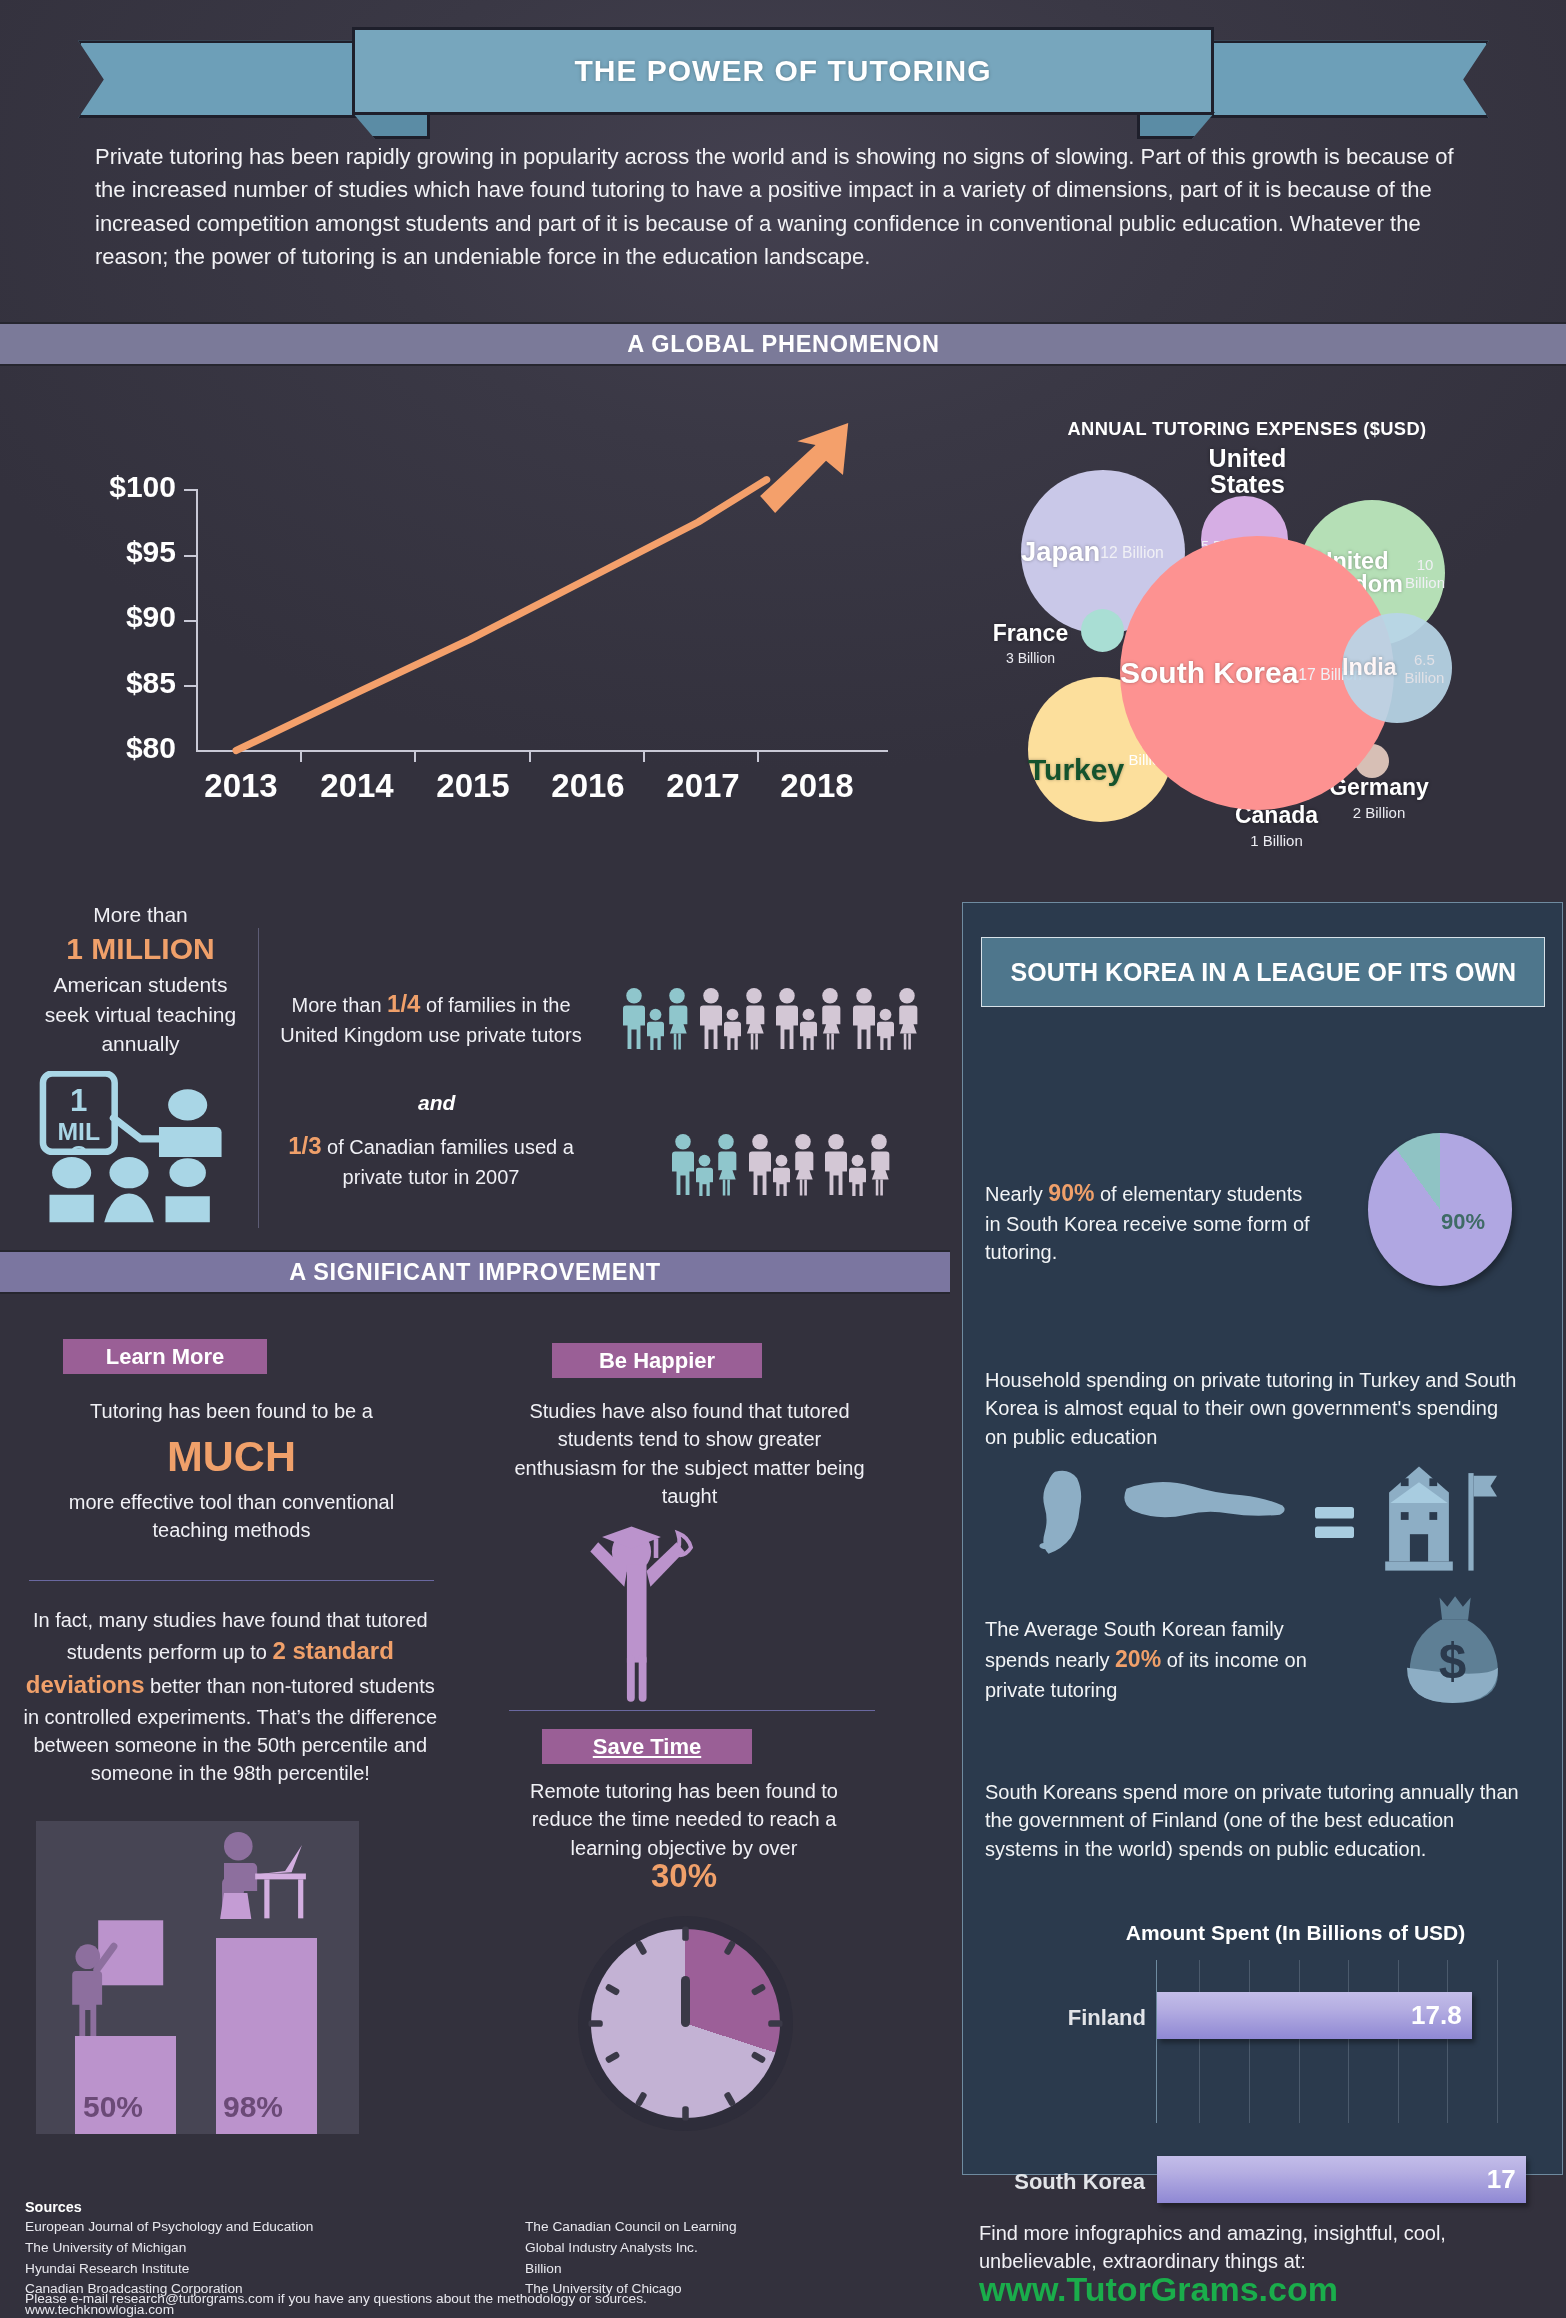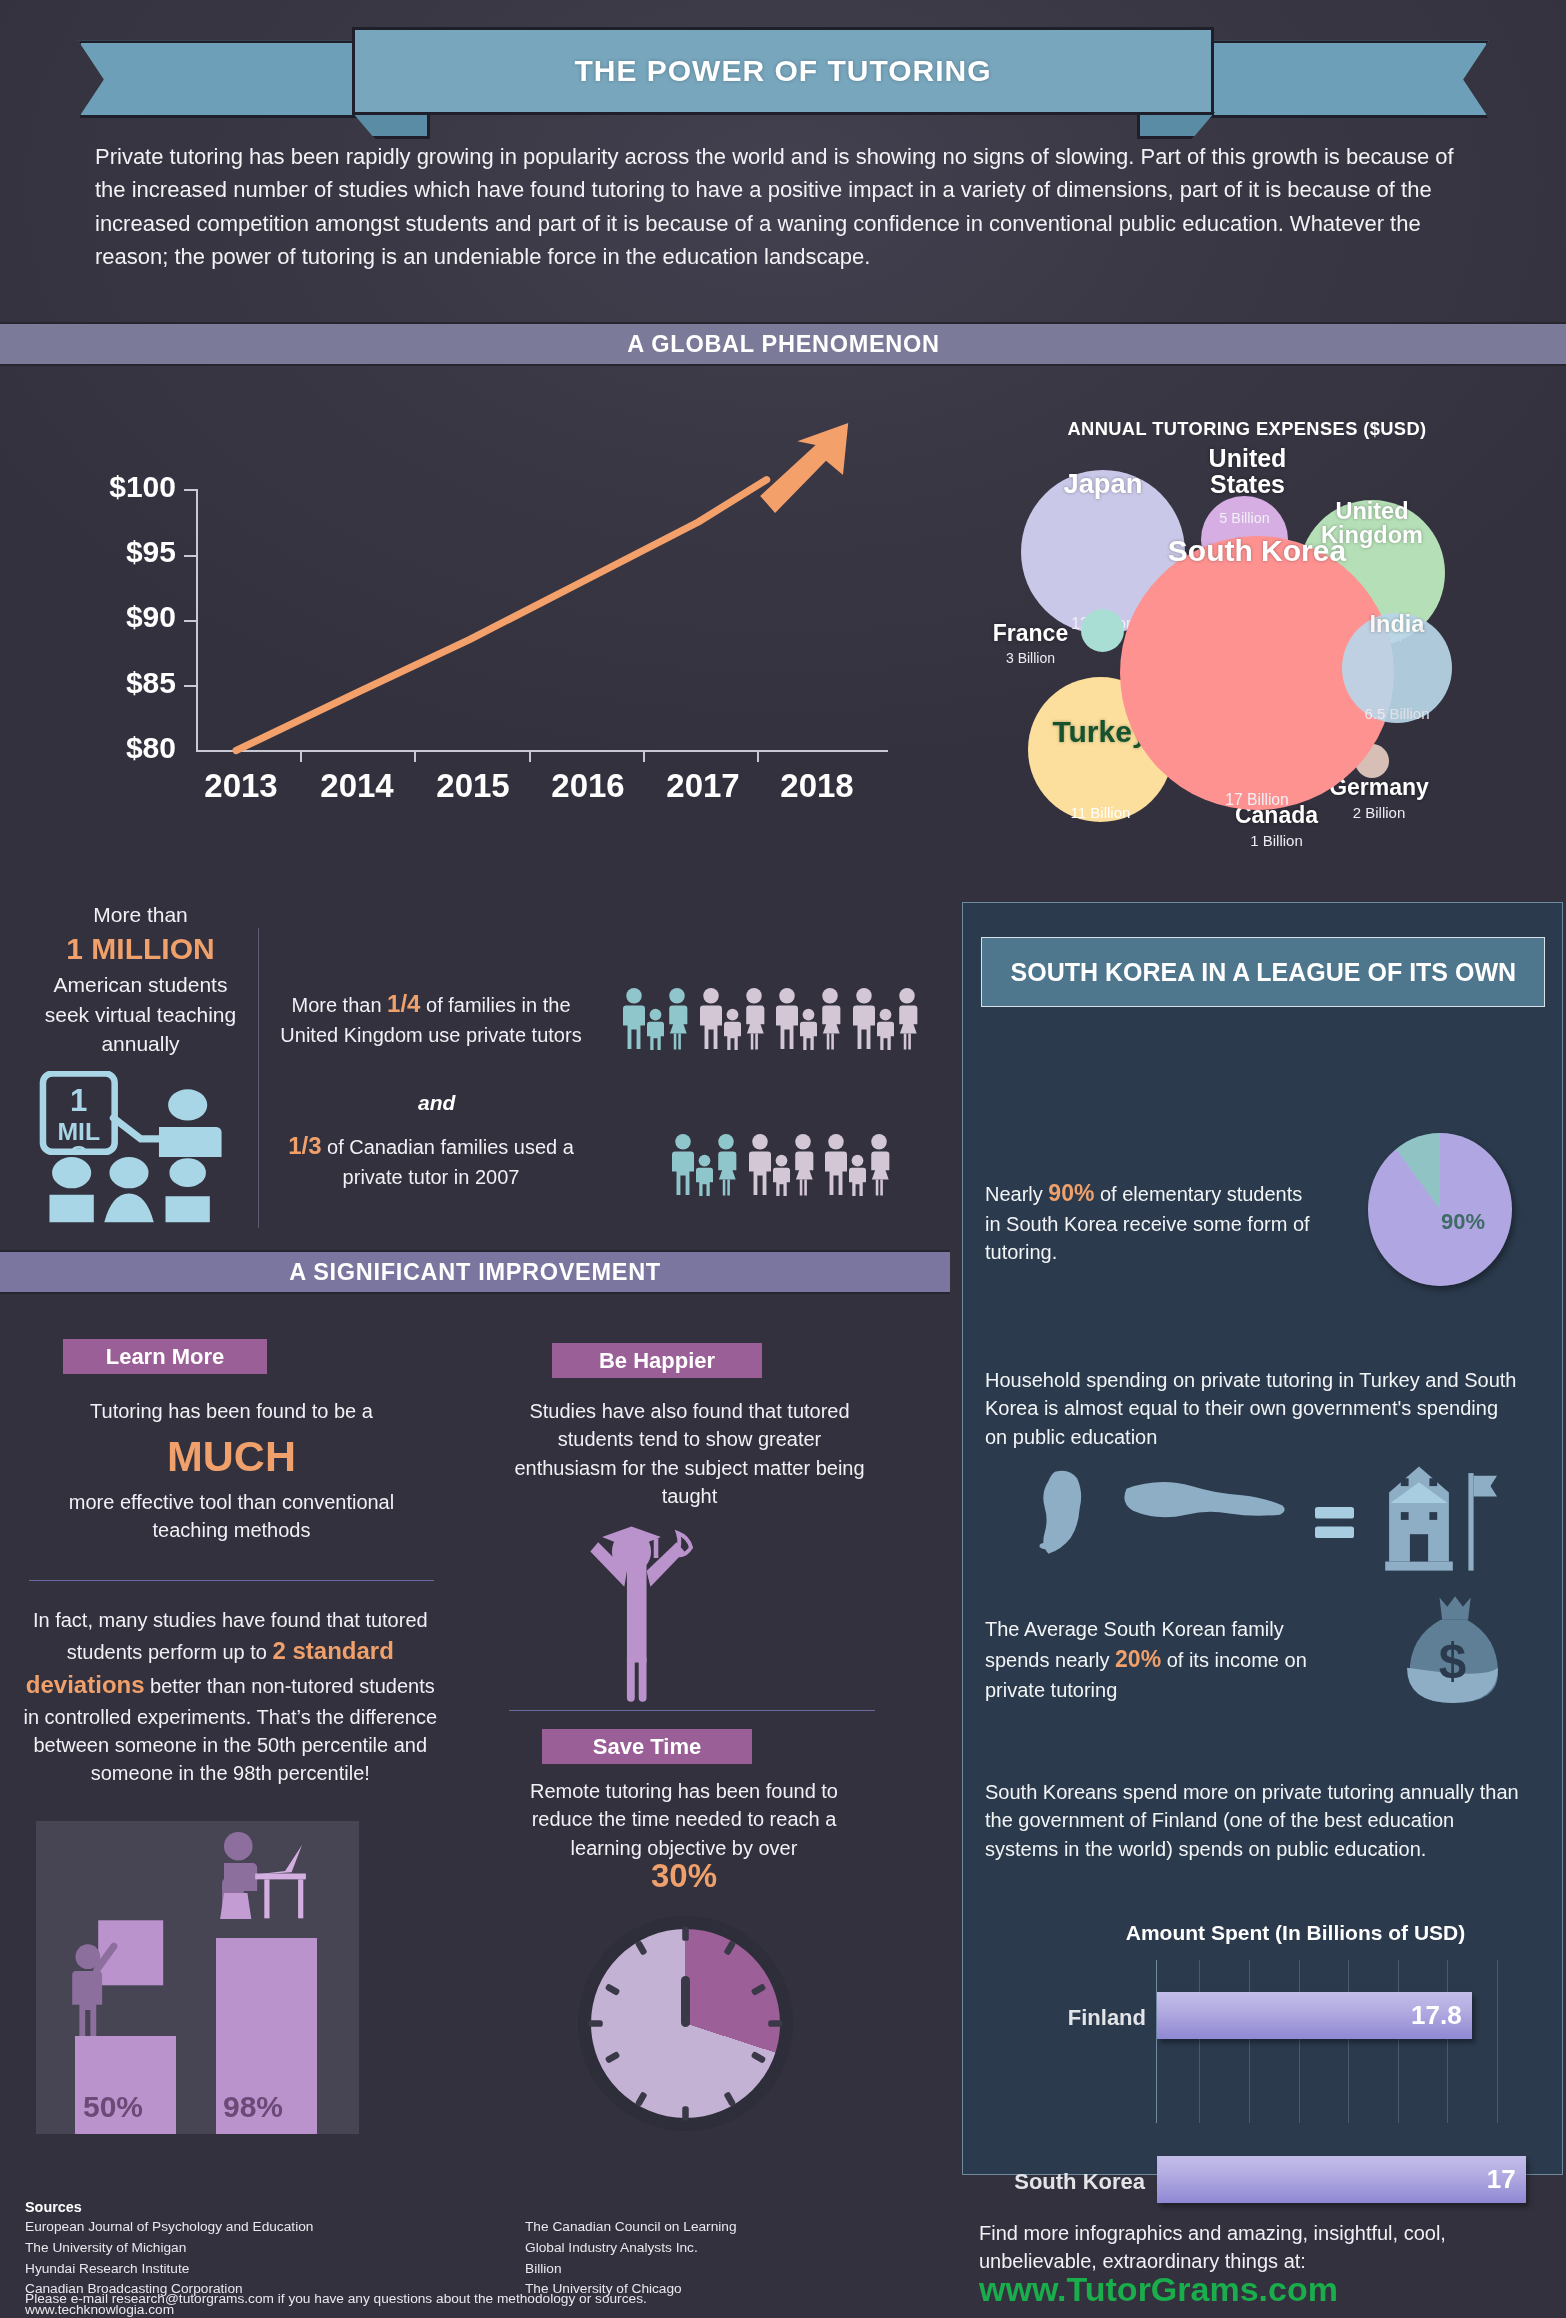--- a/index.html
+++ b/index.html
@@ -53,22 +53,22 @@
   .lc-tick{position:absolute;left:145px;width:11.7px;height:2px;background:#c9c9d6;}
   .lc-axisY{position:absolute;left:157px;top:91px;width:2px;height:262px;background:#c9c9d6;}
   .lc-axisX{position:absolute;left:157px;top:352px;width:692px;height:2px;background:#c9c9d6;}
   .lc-xtick{position:absolute;top:354px;width:2px;height:10.4px;background:#c9c9d6;}
   .lc-xlab{position:absolute;top:369px;font-size:33px;font-weight:bold;text-align:center;width:104px;}
 
   
   .bubbles{position:absolute;left:927px;top:398px;width:640px;height:477px;}
   .bb-title{position:absolute;left:0;top:19.6px;width:640px;text-align:center;
             font-size:18.3px;font-weight:bold;letter-spacing:0.4px;}
-  .bubble{position:absolute;border-radius:50%;display:flex;flex-direction:column;
-          align-items:center;justify-content:space-between;text-align:center;}
+  .bubble{position:absolute;border-radius:50%;display:flex;flex-direction:row;
+          align-items:center;justify-content:flex-start;text-align:center;}
   .bb-name{font-weight:bold;color:#fff;line-height:1;text-shadow:0 0 3.3px rgba(0,0,0,.35);}
   .bb-val{color:#f0f0f5;line-height:1.2;}
   .bb-extlabel{position:absolute;text-align:center;}
   .bb-extlabel .n{font-weight:bold;color:#fff;display:block;line-height:1.05;
                   text-shadow:0 0 3.9px rgba(0,0,0,.45);}
   .bb-extlabel .v{color:#ececf2;display:block;}
 
   
   .mil-block{position:absolute;left:33px;top:901px;width:215px;text-align:center;}
   .mil-block .l1{font-size:21px;color:#f0f0f5;line-height:1.35;}
@@ -452,21 +452,21 @@
     <rect x="90" y="62" width="30" height="150" fill="#bb93cc"></rect>
     <path d="M90 72 L46 28 L34 42 L86 96 Z" fill="#bb93cc"></path>
     <path d="M120 72 L166 28 L178 42 L126 96 Z" fill="#bb93cc"></path>
     <path d="M168 14 q16 6 20 22 q-10 16 -24 10 q10 -14 4 -32z" fill="none" stroke="#bb93cc" stroke-width="6"></path>
     <rect x="90" y="200" width="12" height="72" rx="6" fill="#bb93cc"></rect>
     <rect x="108" y="200" width="12" height="72" rx="6" fill="#bb93cc"></rect>
   </svg>
 
   <div class="hr-thin" style="left:509px;top:1710px;width:366px;" data-name="be-happier-divider"></div>
 
-  <div class="pillbox" style="left:542px;top:1729px;width:210px;height:35px;" data-name="pill-save-time">
+  <div class="pillbox" style="left:542px;top:1729px;width:210px;height:35px;text-decoration:underline;" data-name="pill-save-time">
     <span data-name="pill-save-time-label">Save Time</span>
   </div>
 
   <div class="imp-txt" style="left:501px;top:1777px;width:366px;" data-name="save-time-text">Remote tutoring has been found to reduce the time needed to reach a learning objective by over</div>
 
   <div class="pct30" style="left:501px;top:1857px;width:366px;" data-name="save-time-percent">30%</div>
 
   <div class="clock" style="left:578px;top:1916px;" data-name="clock-save-time">
     <div class="clockface" data-name="clock-face"></div>
     <div class="chand" data-name="clock-hand"></div>

